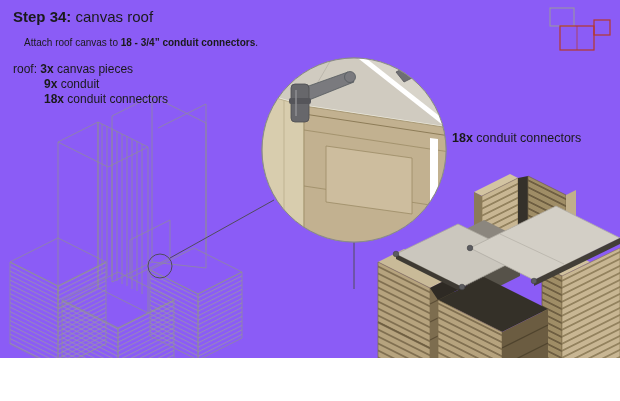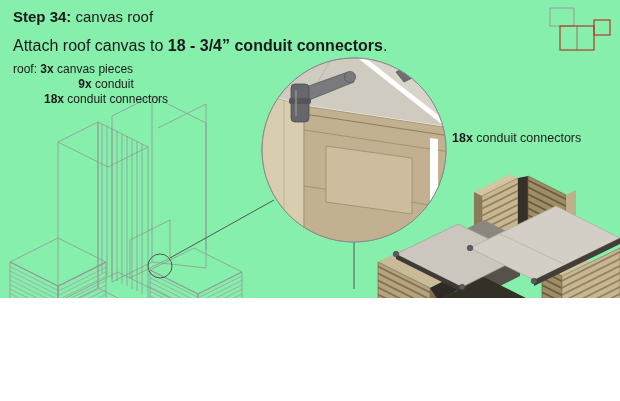--- a/index.html
+++ b/index.html
@@ -1,27 +1,27 @@
 <!DOCTYPE html>
 <html><head>
 <meta charset="utf-8">
 <style>
   html,body{margin:0;padding:0;background:#ffffff;}
   .page{
-    position:relative;width:620px;height:298px;background:#86efac;overflow:hidden;
+    position:relative;width:620px;height:358px;background:#8b5cf6;overflow:hidden;
     font-family:"Liberation Sans", sans-serif;color:#1a1a1a;
   }
   .page svg{position:absolute;left:0;top:0;}
   .txt{position:absolute;white-space:nowrap;}
   .b{font-weight:bold;}
   .title{left:13px;top:8px;font-size:15px;}
-  .instruction{left:13px;top:37px;font-size:16px;}
+  .instruction{left:24px;top:37px;font-size:10px;}
   .materials{left:13px;top:62px;font-size:12px;line-height:15px;}
   .mline{white-space:nowrap;}
-  .indent{padding-left:31px;text-align:center;}
+  .indent{padding-left:31px;}
   .callout-label{left:452px;top:131px;font-size:12.5px;}
 </style>
 </head>
 <body>
 
 <div class="page">
 
   <svg width="620" height="401" viewBox="0 0 620 401">
     <defs>
       <pattern id="wSlatL" width="6" height="4.5" patternUnits="userSpaceOnUse" patternTransform="skewY(26.5)">

